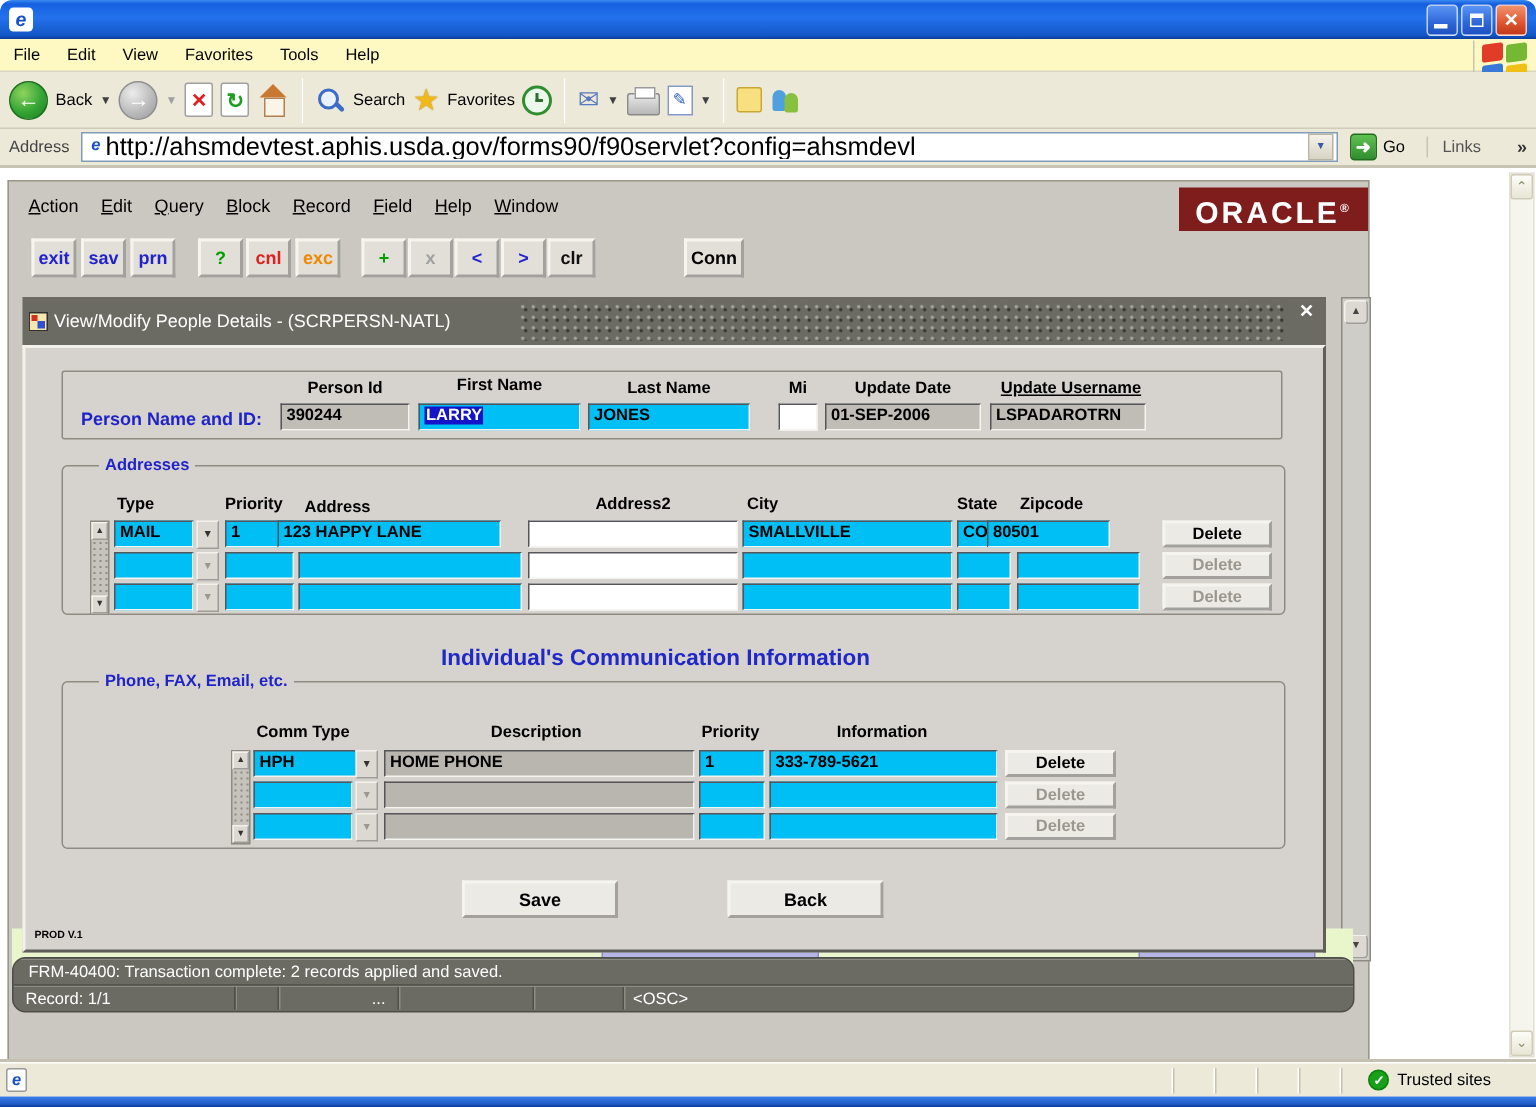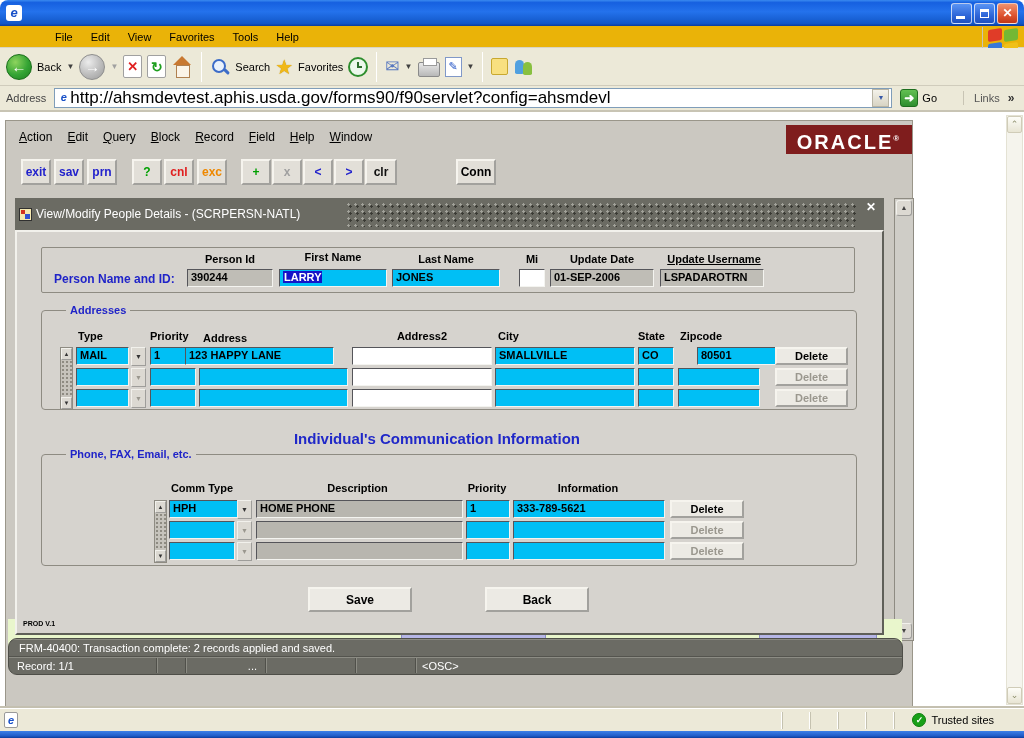--- a/index.html
+++ b/index.html
@@ -13,21 +13,21 @@
   #titlebar .title { color:#fff; font-weight:bold; font-size:12px; text-shadow:1px 1px 1px #0A2A6A; margin-left:5px; white-space:nowrap; }
   .ie-e { width:16px; height:16px; background:#fff; border-radius:3px; color:#1850C8; font-weight:bold; font-style:italic;
     font-size:13px; line-height:15px; text-align:center; display:inline-block; }
   .winbtns { margin-left:auto; display:flex; gap:2px; }
   .wbtn { width:21px; height:21px; border-radius:3px; border:1px solid rgba(255,255,255,.7);
     background:linear-gradient(180deg,#5A94F4,#2E66D8 60%,#1E50C0); position:relative; color:#fff; }
   .wbtn.close { background:linear-gradient(180deg,#F0926E,#DE5430 60%,#C03818); font-weight:bold; font-size:12px; line-height:18px; text-align:center; }
   .glyph-min { position:absolute; left:4px; bottom:4px; width:9px; height:3px; background:#fff; }
   .glyph-restore { position:absolute; left:5px; top:5px; width:9px; height:9px; border:1px solid #fff; border-top:3px solid #fff; }
 
-  #menubar { position:absolute; left:0; top:26px; width:1024px; height:22px; background:#eab308; border-bottom:1px solid #D8D4C4; display:flex; align-items:center;padding-left:46px; }
+  #menubar { position:absolute; left:0; top:26px; width:1024px; height:22px; background:#fef9c3; border-bottom:1px solid #D8D4C4; display:flex; align-items:center; }
   #menubar .mitem { font-size:11px; color:#000; padding:3px 9px; }
   #winlogo { position:absolute; right:6px; top:27px; width:36px; height:30px; border-left:1px solid #C8C4B4; padding-left:5px; display:grid; grid-template-columns:14px 14px; grid-template-rows:12px 12px; gap:2px; align-content:center; }
   #winlogo span { border-radius:2px; transform:skewY(-8deg); }
   .wl-r{background:#E03C28}.wl-g{background:#74B834}.wl-b{background:#3878D8}.wl-y{background:#F0C018}
 
   #ietoolbar { position:absolute; left:0; top:48px; width:1024px; height:38px; background:#ECE9D8; border-bottom:1px solid #D0CCBC; display:flex; align-items:center; gap:5px; padding:0 6px; font-size:11px; }
   .tsep { width:1px; height:30px; background:#C8C4B4; border-right:1px solid #fff; margin:0 3px; }
   .circle-btn { width:26px; height:26px; border-radius:50%; display:inline-flex; align-items:center; justify-content:center; color:#fff; font-weight:bold; font-size:15px; }
   .back-circle { background:radial-gradient(circle at 35% 30%,#8ED45E,#34A434 55%,#1E7E1E); border:1px solid #186E18; }
   .fwd-circle { background:radial-gradient(circle at 35% 30%,#ECECEC,#BCBCBC 55%,#9A9A9A); border:1px solid #8E8E8E; }
@@ -55,21 +55,21 @@
   .msgr-icon::before { content:""; position:absolute; left:2px; top:2px; width:9px; height:14px; background:#50A0E0; border-radius:5px 5px 2px 2px; }
   .msgr-icon::after { content:""; position:absolute; left:10px; top:4px; width:9px; height:13px; background:#88C040; border-radius:5px 5px 2px 2px; }
 
   #addressbar { position:absolute; left:0; top:86px; width:1024px; height:26px; background:#ECE9D8; border-bottom:2px solid #C8C4B4; display:flex; align-items:center; padding:0 6px; font-size:11px; }
   #addressbar .alabel { color:#444; margin-right:8px; }
   #addrinput { position:relative; width:838px; height:20px; background:#fff; border:1px solid #7F9DB9; display:flex; align-items:center; padding:0 2px; }
   #addrinput input { border:0; outline:0; flex:1; font-size:17px; font-family:"Liberation Sans",sans-serif; height:16px; }
   .addr-drop { width:17px; height:18px; background:linear-gradient(180deg,#F4F2EA,#D8D4C4); border:1px solid #B8B4A4; font-size:7px; color:#3858A8; text-align:center; line-height:16px; }
   .go-btn { display:flex; align-items:center; gap:4px; margin-left:8px; }
   .go-icon { width:18px; height:18px; border-radius:3px; background:linear-gradient(180deg,#62C052,#2E8E2E); border:1px solid #1E6E1E; color:#fff; font-weight:bold; font-size:12px; line-height:16px; text-align:center; }
-  .links { margin-left:26px; border-left:1px solid #C8C4B4; padding-left:10px; color:#555; display:flex; gap:8px; align-items:center; }
+  .links { margin-left:14px; border-left:1px solid #C8C4B4; padding-left:10px; color:#555; display:flex; gap:24px; align-items:center; }
   .links b { font-size:12px; color:#333; }
 
   
   #content { position:absolute; left:0; top:112px; width:1024px; height:596px; background:#fff; }
 
   
   #iescroll { position:absolute; right:1px; top:3px; width:17px; height:590px; background:#F5F4ED; border:1px solid #E4E2D4; }
   .iesb-btn { position:absolute; left:0; width:15px; height:17px; background:linear-gradient(180deg,#FDFDF8,#E8E5D4); border:1px solid #D0CCB8; border-radius:2px; color:#8B8D6A; font-size:9px; text-align:center; line-height:15px; }
 
   
@@ -298,21 +298,21 @@
             <span class="rs-btn" style="bottom:0;">▼</span>
           </span>
 
           <span class="fld cyan" style="left:34px;top:31px;width:53px;">MAIL</span>
           <span class="dropbtn" style="left:89px;top:31px;">▼</span>
           <span class="fld cyan" style="left:108px;top:31px;width:46px;">1</span>
           <span class="fld cyan" style="left:143px;top:31px;width:149px;">123 HAPPY LANE</span>
           <span class="fld whitef" style="left:310px;top:31px;width:140px;"></span>
           <span class="fld cyan" style="left:453px;top:31px;width:140px;">SMALLVILLE</span>
           <span class="fld cyan" style="left:596px;top:31px;width:36px;">CO</span>
-          <span class="fld cyan" style="left:655px;top:31px;width:82px;">80501</span>
+          <span class="fld cyan" style="left:616px;top:31px;width:82px;">80501</span>
           <button class="delbtn" style="left:733px;top:31px;width:73px;">Delete</button>
 
           <span class="fld cyan" style="left:34px;top:52px;width:53px;"></span>
           <span class="dropbtn dim" style="left:89px;top:52px;">▼</span>
           <span class="fld cyan" style="left:108px;top:52px;width:46px;"></span>
           <span class="fld cyan" style="left:157px;top:52px;width:149px;"></span>
           <span class="fld whitef" style="left:310px;top:52px;width:140px;"></span>
           <span class="fld cyan" style="left:453px;top:52px;width:140px;"></span>
           <span class="fld cyan" style="left:596px;top:52px;width:36px;"></span>
           <span class="fld cyan" style="left:636px;top:52px;width:82px;"></span>

